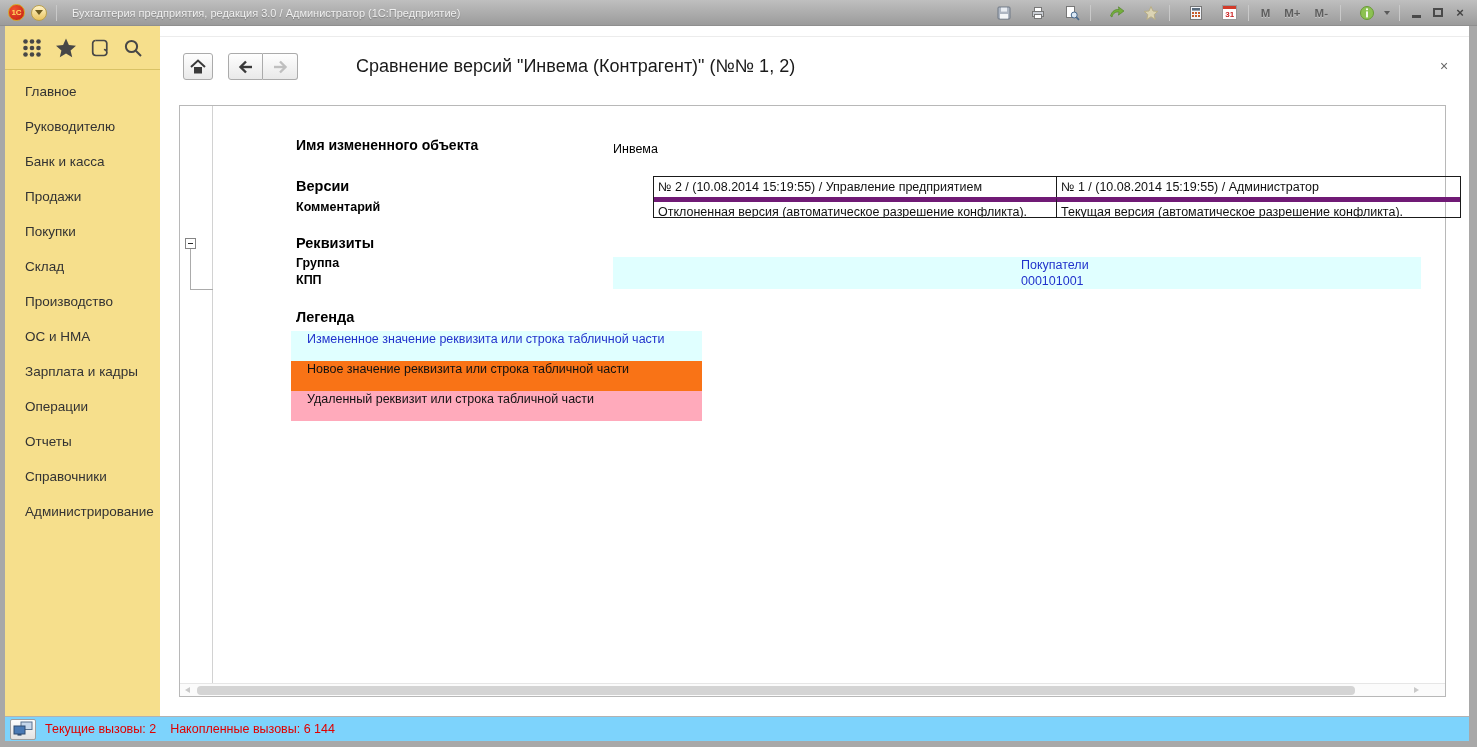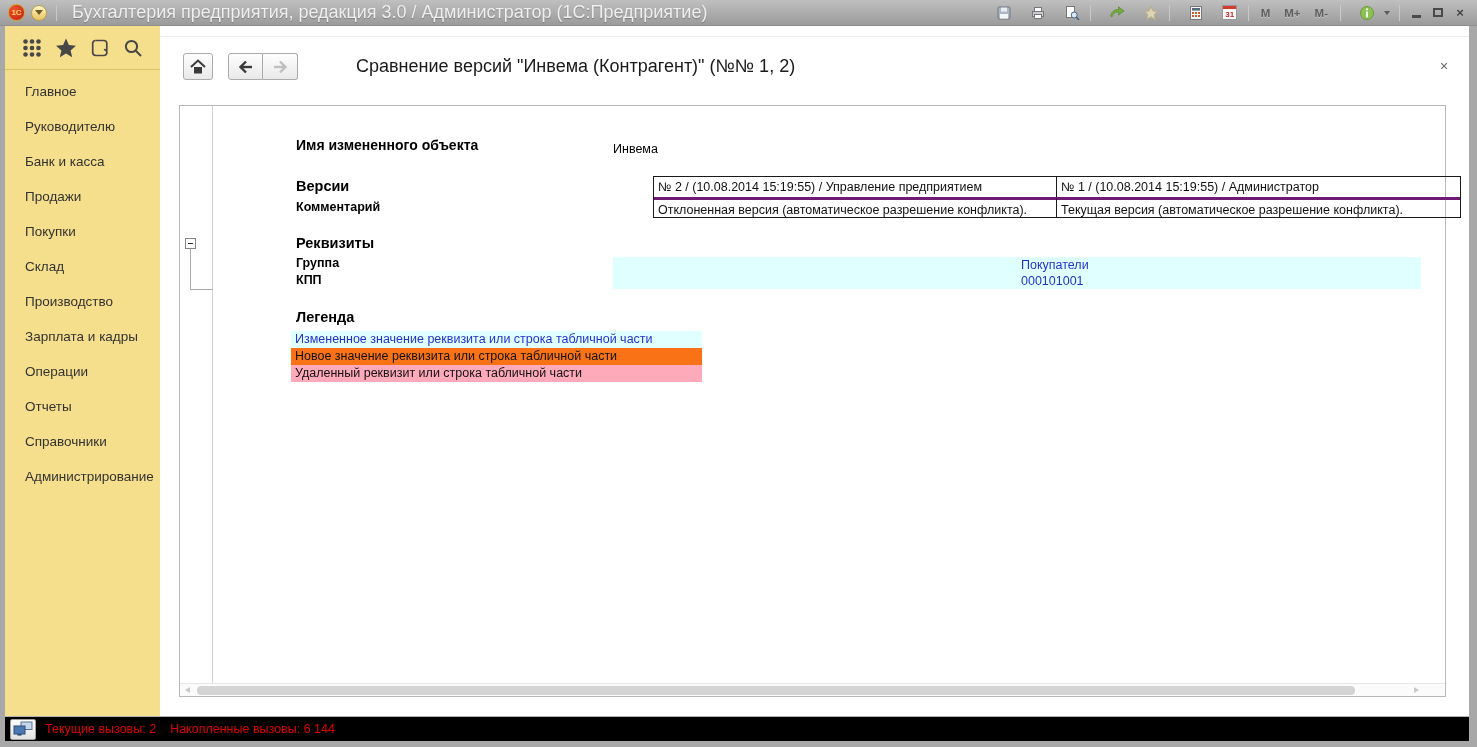--- a/index.html
+++ b/index.html
@@ -26,21 +26,21 @@
     display:flex; align-items:center; justify-content:center;
   }
   .menu-circle {
     width:16px; height:16px; border-radius:50%;
     background:linear-gradient(#FFF3C8, #E9C45F);
     border:1px solid #BBA04C;
     display:flex; align-items:center; justify-content:center;
   }
   .caret-down { width:0; height:0; border-left:4px solid transparent; border-right:4px solid transparent; border-top:5px solid #6B5A20; }
   .tb-sep { width:1px; height:16px; background:#8C8C8C; border-right:1px solid #C9C9C9; margin:0 3px; }
-  .win-title { color:#EFEFEF; font-size:18px; margin-left:6px; text-shadow:0 1px 1px rgba(0,0,0,.25); white-space:nowrap; }
+  .win-title { color:#EFEFEF; font-size:11px; margin-left:6px; text-shadow:0 1px 1px rgba(0,0,0,.25); white-space:nowrap; }
   .tb-right { margin-left:auto; display:flex; align-items:center; gap:4px; }
   .tb-btn { width:22px; height:20px; display:flex; align-items:center; justify-content:center; border-radius:2px;margin-left:8px; }
   .m-btn { color:#5E5E5E; font-weight:bold; font-size:11.5px; padding:0 5px; text-shadow:0 1px 0 rgba(255,255,255,.35); }
   .caret-sm { width:0; height:0; border-left:3.5px solid transparent; border-right:3.5px solid transparent; border-top:4.5px solid #5A5A5A; margin:0 2px; }
   .win-ctl { width:18px; height:18px; display:flex; align-items:center; justify-content:center; color:#444; font-size:13px; font-weight:bold; }
   .min-bar { width:9px; height:3px; background:#4A4A4A; margin-top:7px; }
   .max-box { width:10px; height:9px; border:2px solid #4A4A4A; }
   .calendar-ic { position:relative; width:15px; height:15px; background:#fff; border:1px solid #999; }
   .calendar-ic .bar { position:absolute; top:0; left:0; right:0; height:3px; background:#D23B2A; }
   .calendar-ic .day { position:absolute; top:4px; left:0; right:0; text-align:center; font-size:8px; font-weight:bold; color:#C22; }
@@ -93,45 +93,45 @@
   .val-object { position:absolute; left:433px; top:36px; font-size:12.5px; white-space:nowrap; }
   .lbl-versions { position:absolute; left:116px; top:72px; font-size:14.5px; font-weight:bold; }
   .lbl-comment { position:absolute; left:116px; top:94px; font-size:12.5px; font-weight:bold; }
   .versions-table {
     position:absolute; left:433px; top:70px; width:808px;
     display:grid; grid-template-columns:402px 404px;
     border:1px solid #1A1A1A; font-size:12.5px; color:#111;margin-left:40px;
   }
   .versions-table .cell { padding:2px 4px 1px; height:20px; line-height:16px; white-space:nowrap; overflow:hidden; }
   .versions-table .c2 { border-left:1px solid #1A1A1A; }
-  .versions-table .r2 { border-top:3px solid #701a75; }
+  .versions-table .r2 { border-top:5px solid #701a75; }
   .lbl-attrs { position:absolute; left:116px; top:129px; font-size:14.5px; font-weight:bold; }
   .lbl-attr-row1 { position:absolute; left:116px; top:150px; font-size:12.5px; font-weight:bold; }
   .lbl-attr-row2 { position:absolute; left:116px; top:167px; font-size:12.5px; font-weight:bold; }
   .attr-block {
     position:absolute; left:433px; top:151px; width:808px; height:32px;
     background:#E0FFFF; display:grid; grid-template-columns:402px 1fr;
   }
   .attr-values { padding-left:6px; font-size:12.5px; line-height:16px; color:#2233CC; }
   .lbl-legend { position:absolute; left:116px; top:203px; font-size:14.5px; font-weight:bold; }
   .legend-rows { position:absolute; left:111px; top:225px; width:411px; }
-  .legend-row { height:17px; line-height:17px; padding-left:4px; font-size:12.5px; color:#111; white-space:nowrap; }
+  .legend-row { height:30px; line-height:17px; padding-left:16px; font-size:12.5px; color:#111; white-space:nowrap; }
   .legend-changed { background:#E0FFFF; color:#2233CC; }
   .legend-new { background:#f97316; }
   .legend-deleted { background:#FFAABB; }
   
   .h-scroll { position:absolute; left:0; right:0; bottom:0; height:13px; background:#FBFBFB; border-top:1px solid #E6E6E6; }
   .h-thumb { position:absolute; left:17px; top:2px; width:1158px; height:9px; background:#D4D4D4; border-radius:4px; }
   .h-arrow { position:absolute; top:3px; width:0; height:0; }
   .h-arrow.left { left:5px; border-top:3.5px solid transparent; border-bottom:3.5px solid transparent; border-right:5px solid #C9C9C9; }
   .h-arrow.right { left:1234px; border-top:3.5px solid transparent; border-bottom:3.5px solid transparent; border-left:5px solid #C9C9C9; }
   
   .statusbar {
     position:absolute; left:5px; right:8px; bottom:6px; height:25px;
-    background:#000000; border-top:1px solid #B2B2B2;
+    background:#7dd3fc; border-top:1px solid #B2B2B2;
     display:flex; align-items:center; padding-left:5px;
   }
   .status-icon-btn {
     width:26px; height:21px; background:linear-gradient(#FDFDFD,#E2E2E2);
     border:1px solid #9E9E9E; border-radius:2px;
     display:flex; align-items:center; justify-content:center;
   }
   .status-text { margin-left:9px; color:#E00000; font-size:12.5px; white-space:nowrap; }
   .status-text .gap { display:inline-block; width:14px; }
 </style>
@@ -260,20 +260,21 @@
     </div>
   </div>
   <div class="sidebar-menu">
     <div class="sidebar-item">Главное</div>
     <div class="sidebar-item">Руководителю</div>
     <div class="sidebar-item">Банк и касса</div>
     <div class="sidebar-item">Продажи</div>
     <div class="sidebar-item">Покупки</div>
     <div class="sidebar-item">Склад</div>
     <div class="sidebar-item">Производство</div>
+    <div class="sidebar-item">ОС и НМА</div>
     <div class="sidebar-item">Зарплата и кадры</div>
     <div class="sidebar-item">Операции</div>
     <div class="sidebar-item">Отчеты</div>
     <div class="sidebar-item">Справочники</div>
     <div class="sidebar-item">Администрирование</div>
   </div>
 </div>
 
 <div class="main">
   <div class="nav-btn btn-home">

